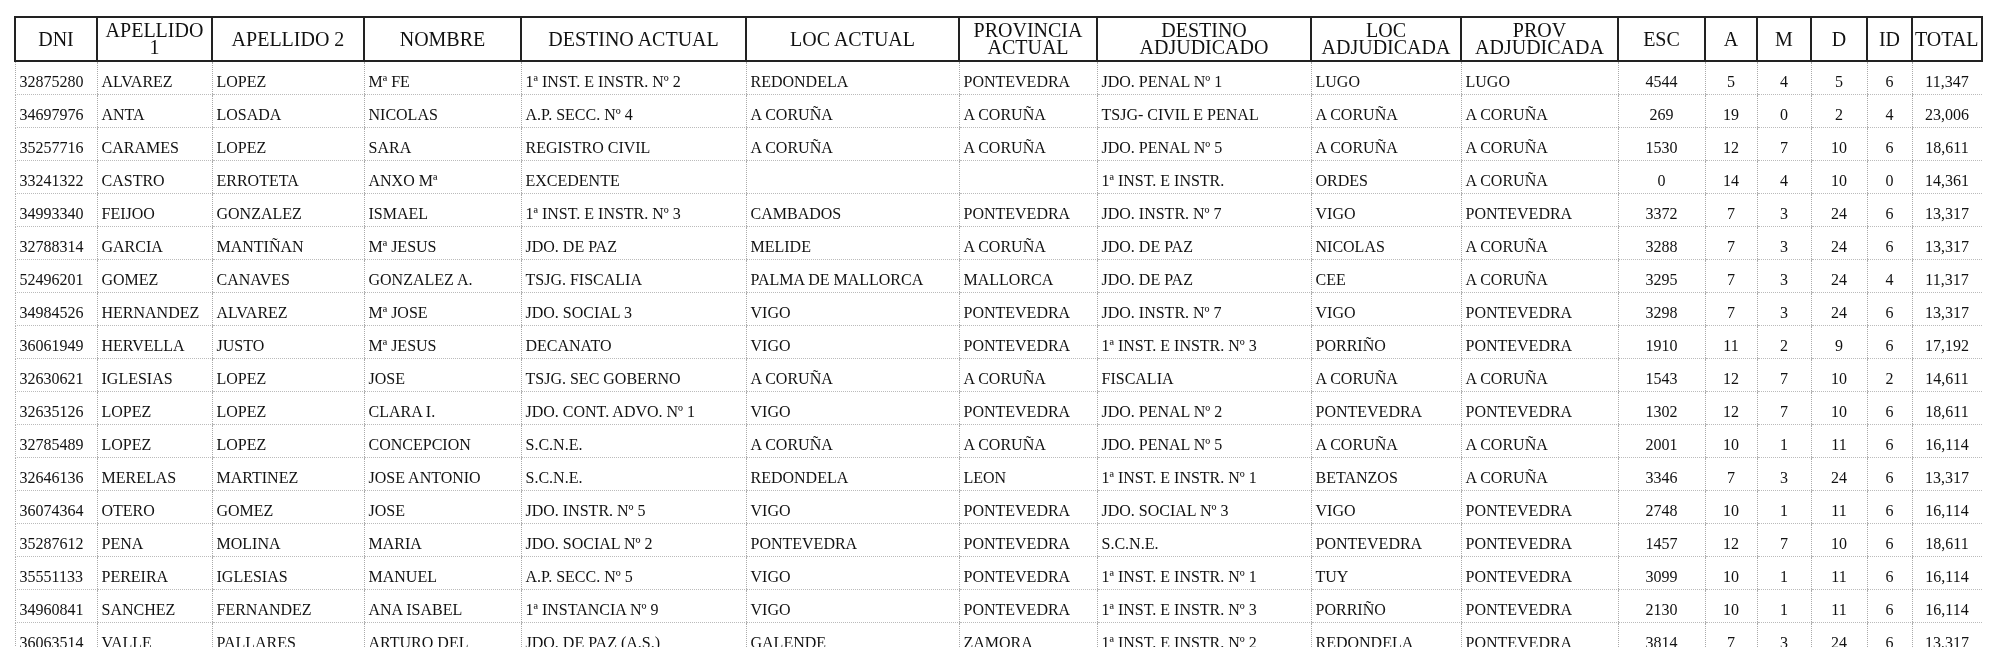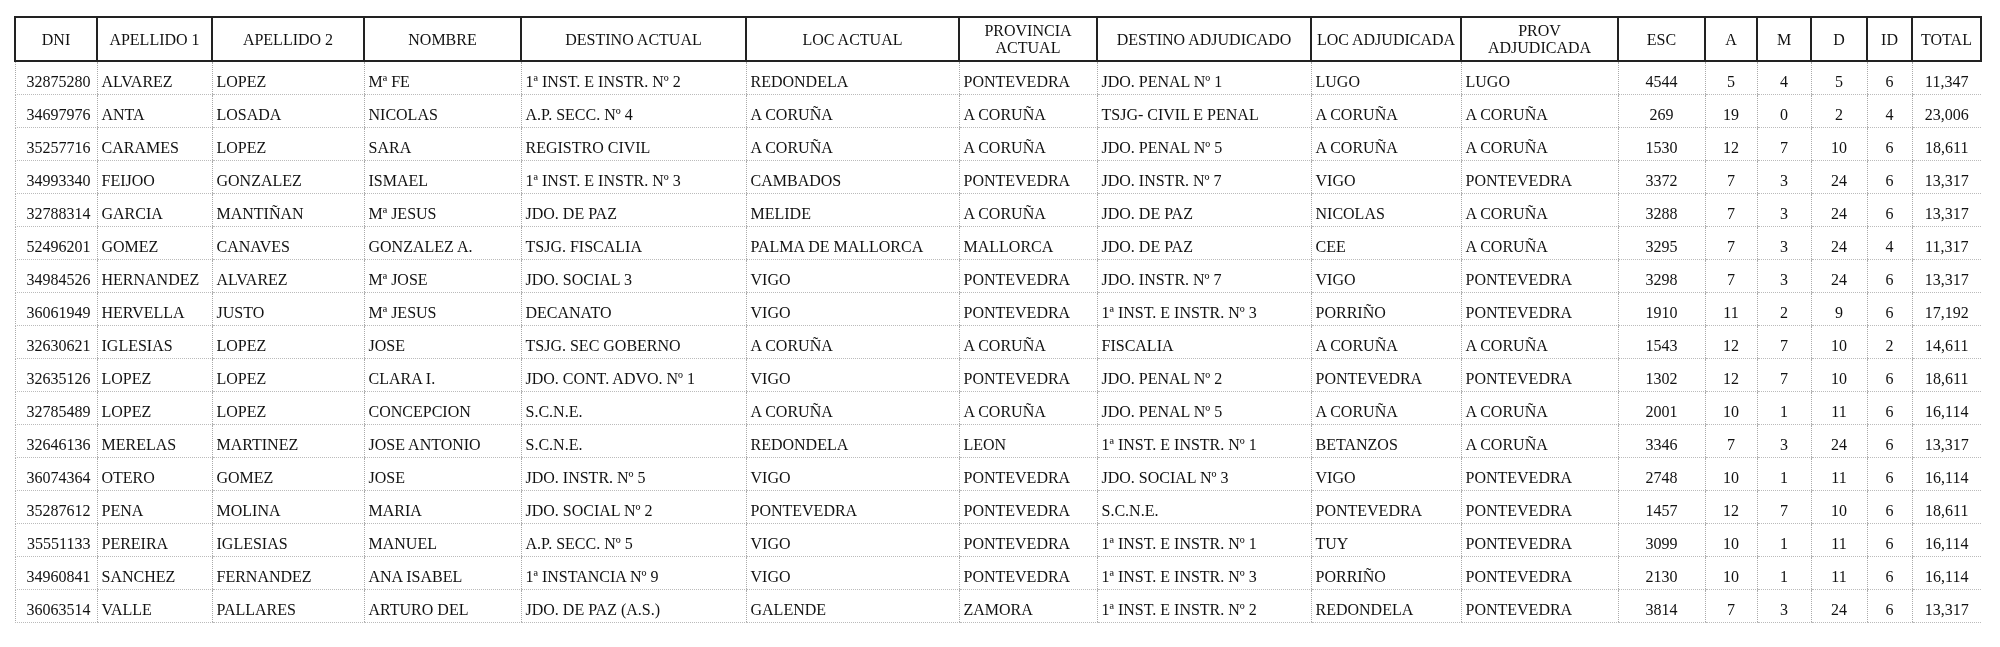--- a/index.html
+++ b/index.html
@@ -1,24 +1,24 @@
 <!DOCTYPE html>
 <html><head>
 <meta charset="utf-8">
 <style>
   html, body { margin:0; padding:0; background:#ffffff; }
   body { width:2000px; height:647px; position:relative; overflow:hidden;
          font-family:"Liberation Serif","DejaVu Serif",serif; color:#111; }
   table { position:absolute; left:14px; top:16px; border-collapse:collapse; table-layout:fixed; }
-  th { border:2px solid #222; font-weight:normal; font-size:16px; line-height:17px;
+  th { border:2px solid #222; font-weight:normal; font-size:20px; line-height:17px;
        height:42px; text-align:center; padding:0 2px; white-space:pre-line; }
   td { font-size:16px; height:29px; padding:0 4px; white-space:nowrap; overflow:hidden;
        border-left:1px dotted #aaa; border-bottom:1px dotted #bbb; vertical-align:bottom; padding-bottom:3px; }
   td.num { text-align:center; }
-  td.dni { text-align:right; padding-right:6px; }
+  td.dni { text-align:left; padding-right:6px; }
 </style>
 </head>
 <body>
 
 <table>
   <colgroup>
     <col style="width:82px">
       <col style="width:115px">
       <col style="width:152px">
       <col style="width:157px">
@@ -106,20 +106,38 @@
         <td>A CORUÑA</td>
         <td>A CORUÑA</td>
         <td class="num">1530</td>
         <td class="num">12</td>
         <td class="num">7</td>
         <td class="num">10</td>
         <td class="num">6</td>
         <td class="num">18,611</td>
       </tr>
       <tr>
+        <td class="dni">33241322</td>
+        <td>CASTRO</td>
+        <td>ERROTETA</td>
+        <td>ANXO Mª</td>
+        <td>EXCEDENTE</td>
+        <td></td>
+        <td></td>
+        <td>1ª INST. E INSTR.</td>
+        <td>ORDES</td>
+        <td>A CORUÑA</td>
+        <td class="num">0</td>
+        <td class="num">14</td>
+        <td class="num">4</td>
+        <td class="num">10</td>
+        <td class="num">0</td>
+        <td class="num">14,361</td>
+      </tr>
+      <tr>
         <td class="dni">34993340</td>
         <td>FEIJOO</td>
         <td>GONZALEZ</td>
         <td>ISMAEL</td>
         <td>1ª INST. E INSTR. Nº 3</td>
         <td>CAMBADOS</td>
         <td>PONTEVEDRA</td>
         <td>JDO. INSTR. Nº 7</td>
         <td>VIGO</td>
         <td>PONTEVEDRA</td>

